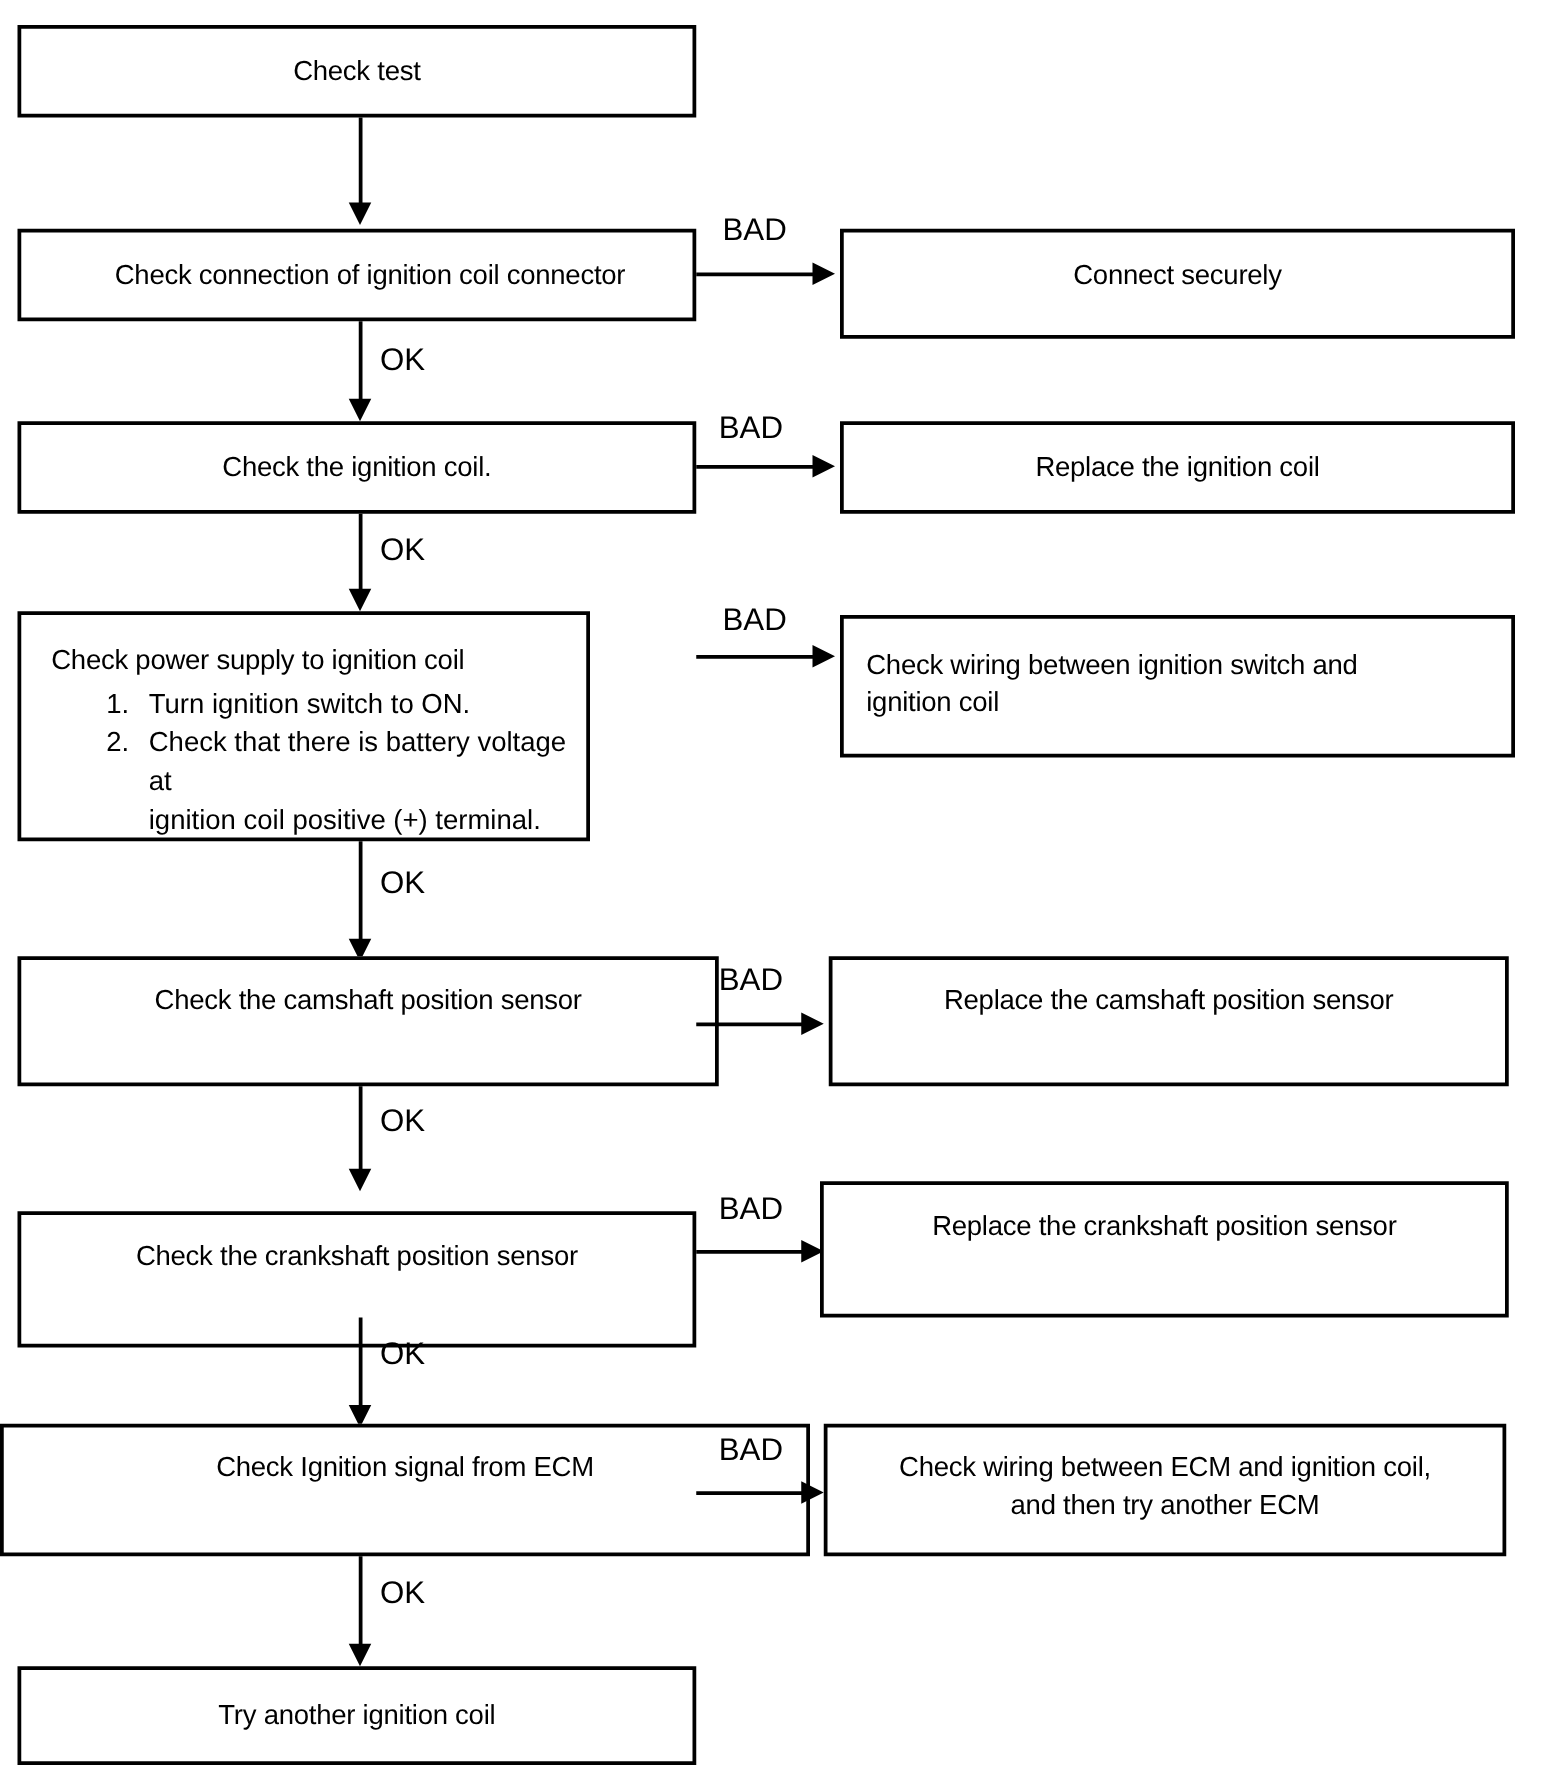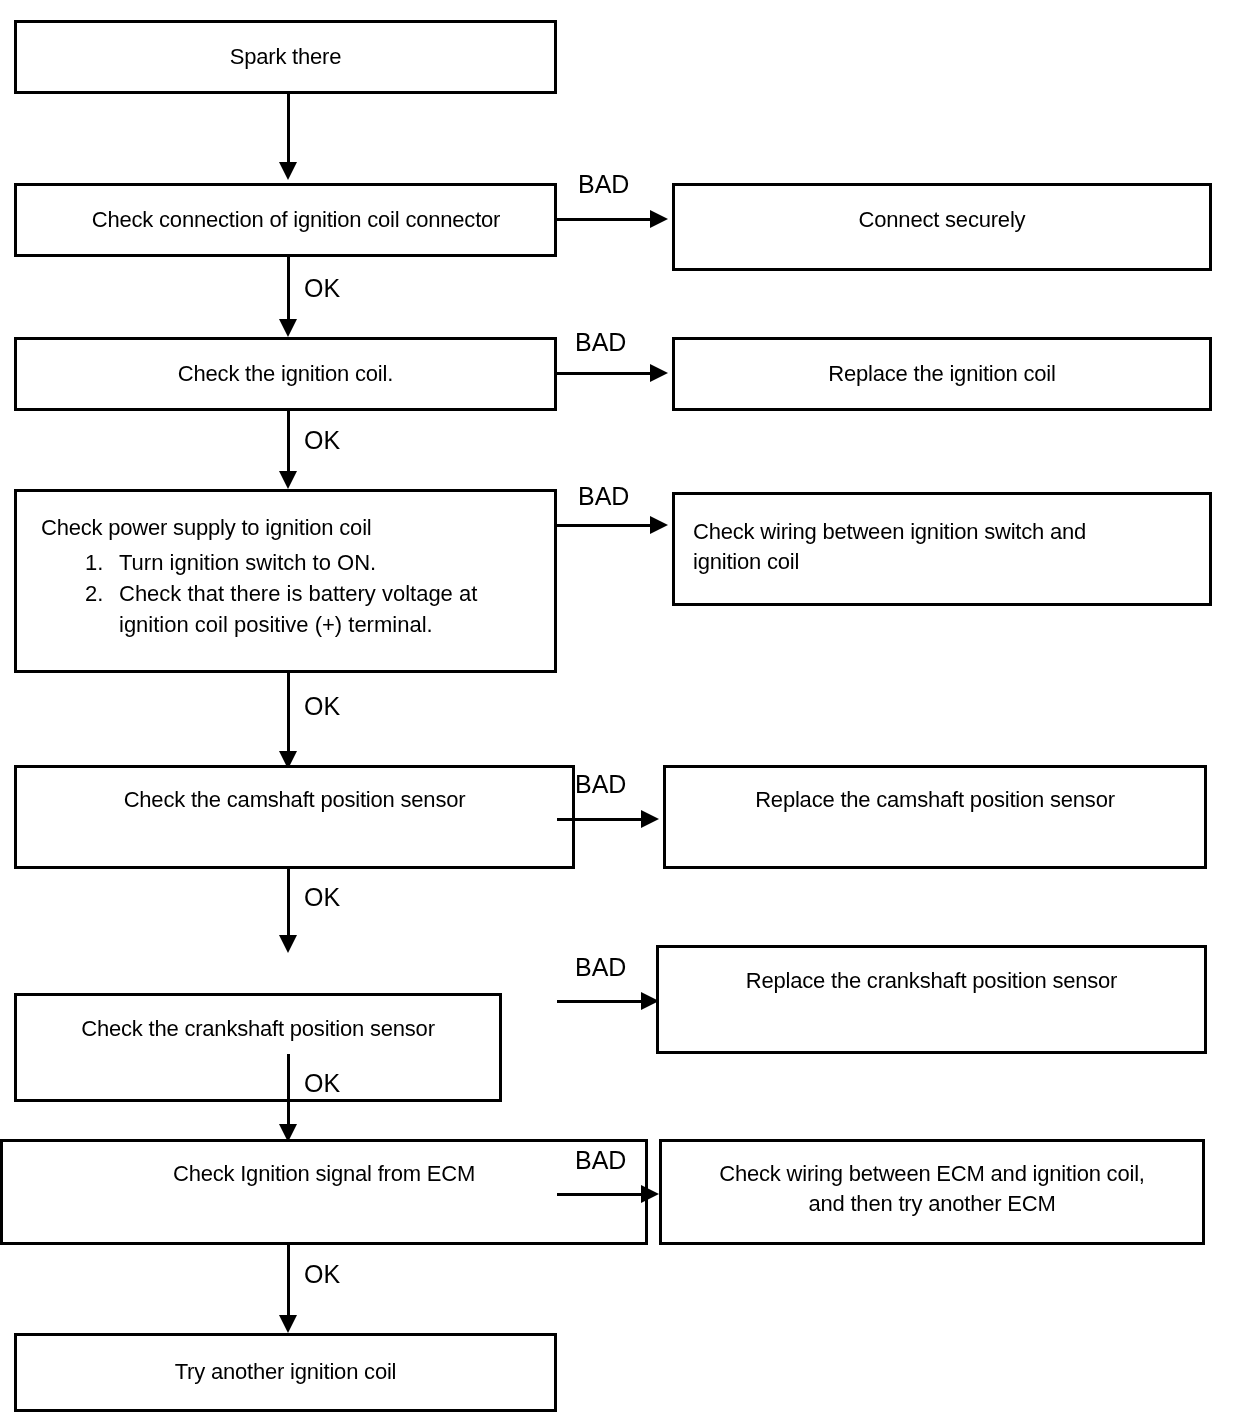--- a/index.html
+++ b/index.html
@@ -97,21 +97,21 @@
     line-height: 24px;
     white-space: nowrap;
   }
 </style>
 </head>
 <body>
 
 <div id="canvas">
 
   <div class="node" style="left:14px; top:20px; width:543px; height:74px;">
-    <div class="txt" style="top:19px;">Spark there</div>
+    <div class="txt" style="top:19px;">Check test</div>
   </div>
 
   <div class="vline" style="left:287px; top:94px; height:74px;"></div>
   <div class="arrow-down" style="left:279px; top:162px;"></div>
 
   <div class="node" style="left:14px; top:183px; width:543px; height:74px;">
     <div class="txt" style="top:19px;padding-left:21px;">Check connection of ignition coil connector</div>
   </div>
 
   <div class="hline" style="left:557px; top:218px; width:98px;"></div>
@@ -135,21 +135,21 @@
   <div class="edge-label" style="left:575px; top:330px;">BAD</div>
 
   <div class="node" style="left:672px; top:337px; width:540px; height:74px;">
     <div class="txt" style="top:19px;">Replace the ignition coil</div>
   </div>
 
   <div class="vline" style="left:287px; top:411px; height:66px;"></div>
   <div class="arrow-down" style="left:279px; top:471px;"></div>
   <div class="edge-label" style="left:304px; top:428px;">OK</div>
 
-  <div class="node numbered" style="left:14px; top:489px; width:543px; height:184px;">
+  <div class="node numbered" style="left:14px; top:489px; width:458px; height:184px;">
     <div class="txt" style="top:21px;">Check power supply to ignition coil</div>
     <div class="steps" style="top:55px;">
       <div class="step">
         <span class="num">1.</span>
         <span class="body">Turn ignition switch to ON.</span>
       </div>
       <div class="step">
         <span class="num">2.</span>
         <span class="body">Check that there is battery voltage at
 ignition coil positive (+) terminal.</span>
@@ -179,21 +179,21 @@
   <div class="edge-label" style="left:575px; top:772px;">BAD</div>
 
   <div class="node" style="left:663px; top:765px; width:544px; height:104px;">
     <div class="txt" style="top:17px;">Replace the camshaft position sensor</div>
   </div>
 
   <div class="vline" style="left:287px; top:869px; height:72px;"></div>
   <div class="arrow-down" style="left:279px; top:935px;"></div>
   <div class="edge-label" style="left:304px; top:885px;">OK</div>
 
-  <div class="node" style="left:14px; top:993px; width:488px; height:109px;">
+  <div class="node" style="left:14px; top:969px; width:543px; height:109px;">
     <div class="txt" style="top:18px;">Check the crankshaft position sensor</div>
   </div>
 
   <div class="hline" style="left:557px; top:1000px; width:89px;"></div>
   <div class="arrow-right" style="left:641px; top:992px;"></div>
   <div class="edge-label" style="left:575px; top:955px;">BAD</div>
 
   <div class="node" style="left:656px; top:945px; width:551px; height:109px;">
     <div class="txt" style="top:18px;">Replace the crankshaft position sensor</div>
   </div>

